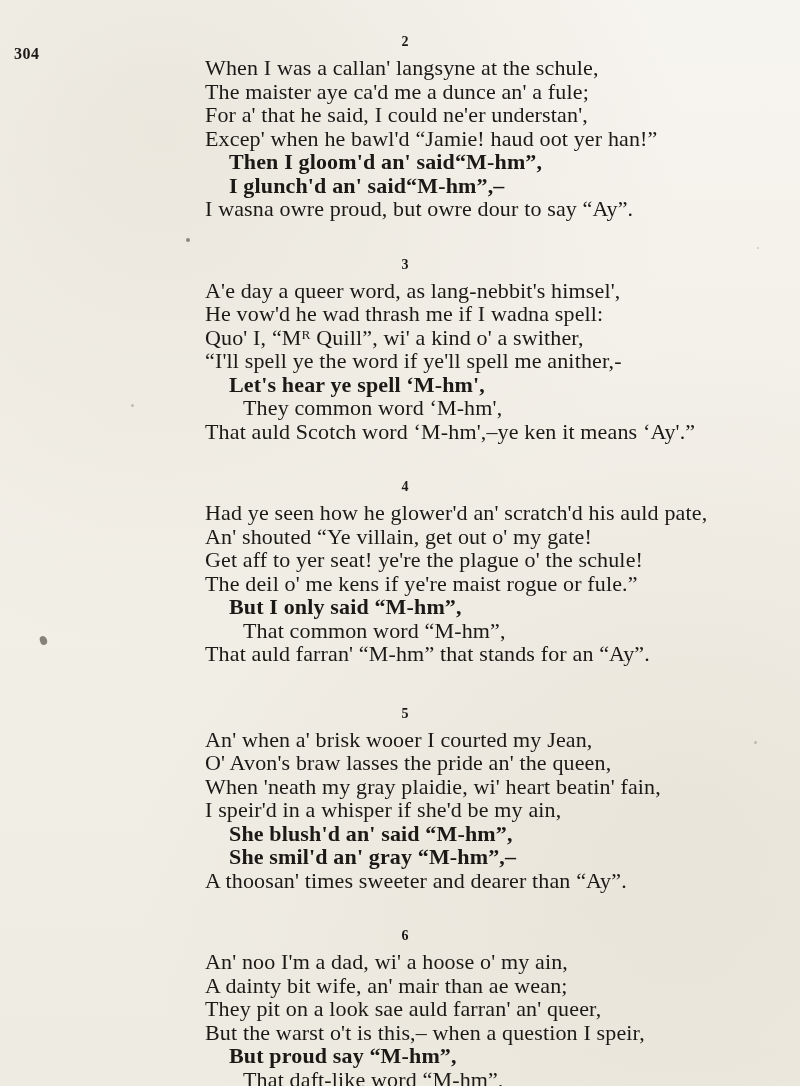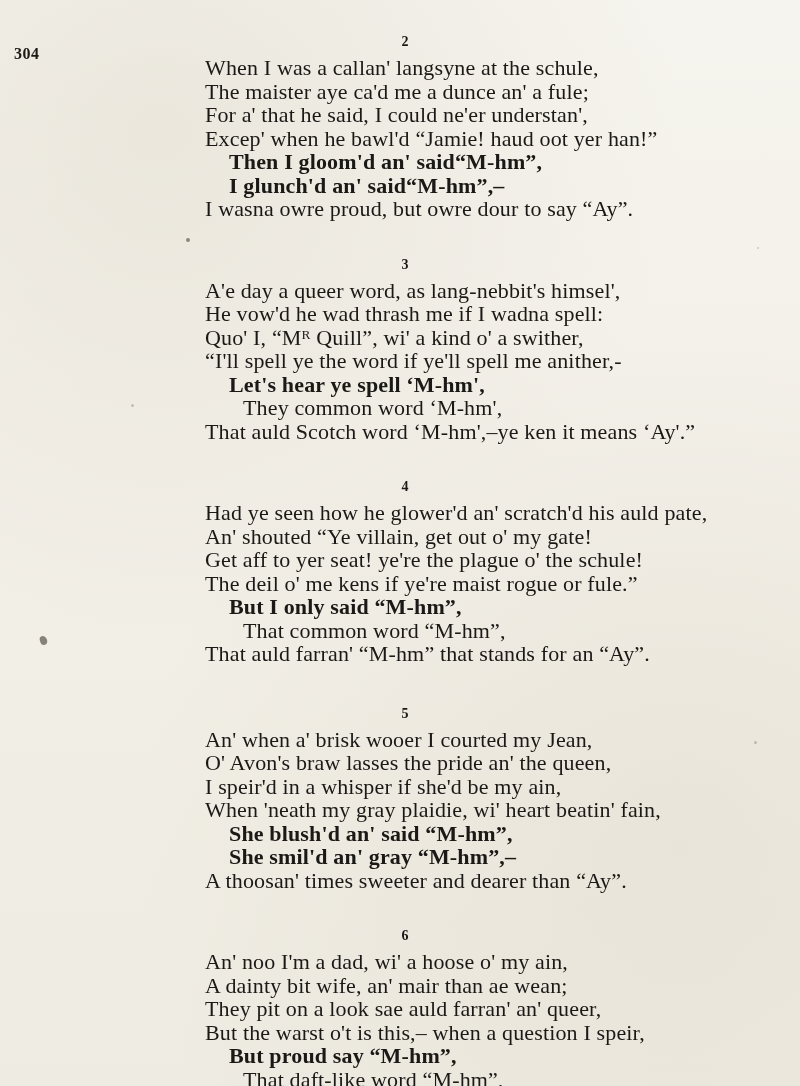--- a/index.html
+++ b/index.html
@@ -132,22 +132,22 @@
         <div class="line indent-2">That common word “M-hm”,</div>
         <div class="line">That auld farran' “M-hm” that stands for an “Ay”.</div>
       </div>
     </div>
 
     <div class="stanza" style="padding-top:40px">
       <div class="stanza-number">5</div>
       <div class="lines">
         <div class="line">An' when a' brisk wooer I courted my Jean,</div>
         <div class="line">O' Avon's braw lasses the pride an' the queen,</div>
+        <div class="line">When 'neath my gray plaidie, wi' heart beatin' fain,</div>
         <div class="line">I speir'd in a whisper if she'd be my ain,</div>
-        <div class="line">When 'neath my gray plaidie, wi' heart beatin' fain,</div>
         <div class="line indent-1">She blush'd an' said “M-hm”,</div>
         <div class="line indent-1">She smil'd an' gray “M-hm”,–</div>
         <div class="line">A thoosan' times sweeter and dearer than “Ay”.</div>
       </div>
     </div>
 
     <div class="stanza" style="padding-top:36px">
       <div class="stanza-number">6</div>
       <div class="lines">
         <div class="line">An' noo I'm a dad, wi' a hoose o' my ain,</div>

